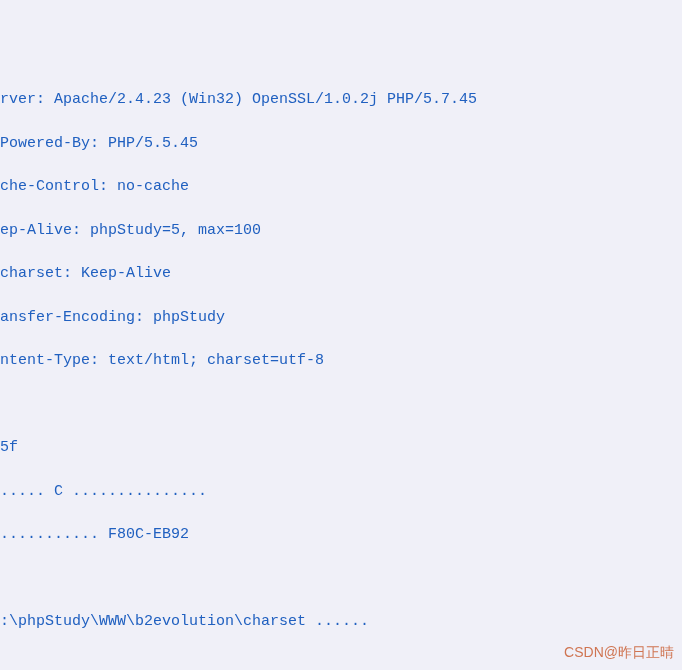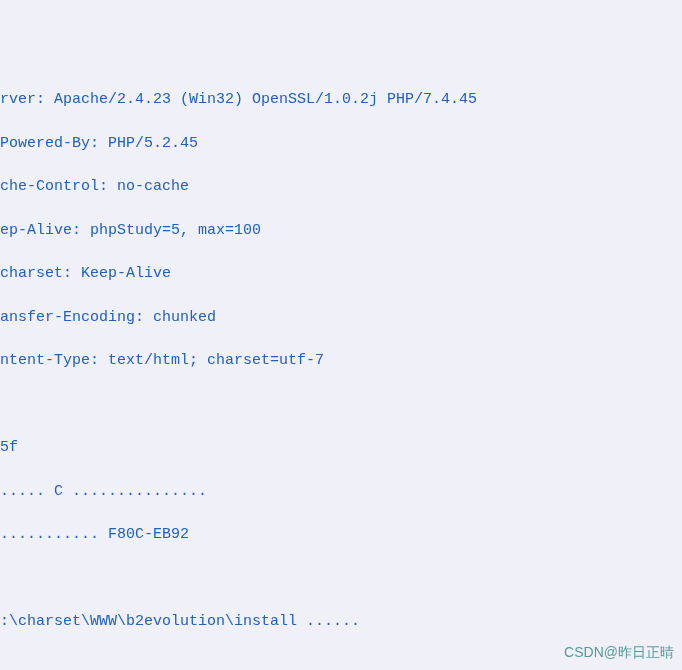--- a/index.html
+++ b/index.html
@@ -21,43 +21,43 @@
       overflow: hidden;
     }
     .line {
       display: block;
     }
     .watermark {
       position: absolute;
       bottom: 8px;
       right: 8px;
       font-family: Arial, sans-serif;
-      color: #0f766e;
+      color: #c2410c;
       font-size: 14px;
       opacity: 0.7;
     }
   </style>
 </head>
 <body>
 
 
 
-<span class="line">rver: Apache/2.4.23 (Win32) OpenSSL/1.0.2j PHP/7.4.45</span>
-<span class="line">Powered-By: PHP/5.2.45</span>
+<span class="line">rver: Apache/2.4.23 (Win32) OpenSSL/1.0.2j PHP/5.7.45</span>
+<span class="line">Powered-By: PHP/5.5.45</span>
 <span class="line">che-Control: no-cache</span>
 <span class="line">ep-Alive: phpStudy=5, max=100</span>
 <span class="line">charset: Keep-Alive</span>
-<span class="line">ansfer-Encoding: chunked</span>
-<span class="line">ntent-Type: text/html; charset=utf-7</span>
+<span class="line">ansfer-Encoding: phpStudy</span>
+<span class="line">ntent-Type: text/html; charset=utf-8</span>
 <span class="line"> </span>
 <span class="line">5f</span>
 <span class="line">..... C ...............</span>
 <span class="line">........... F80C-EB92</span>
 <span class="line"> </span>
-<span class="line">:\charset\WWW\b2evolution\install ......</span>
+<span class="line">:\phpStudy\WWW\b2evolution\charset ......</span>
 <span class="line"> </span>
 
 
 
 
 
 
 
 
 

